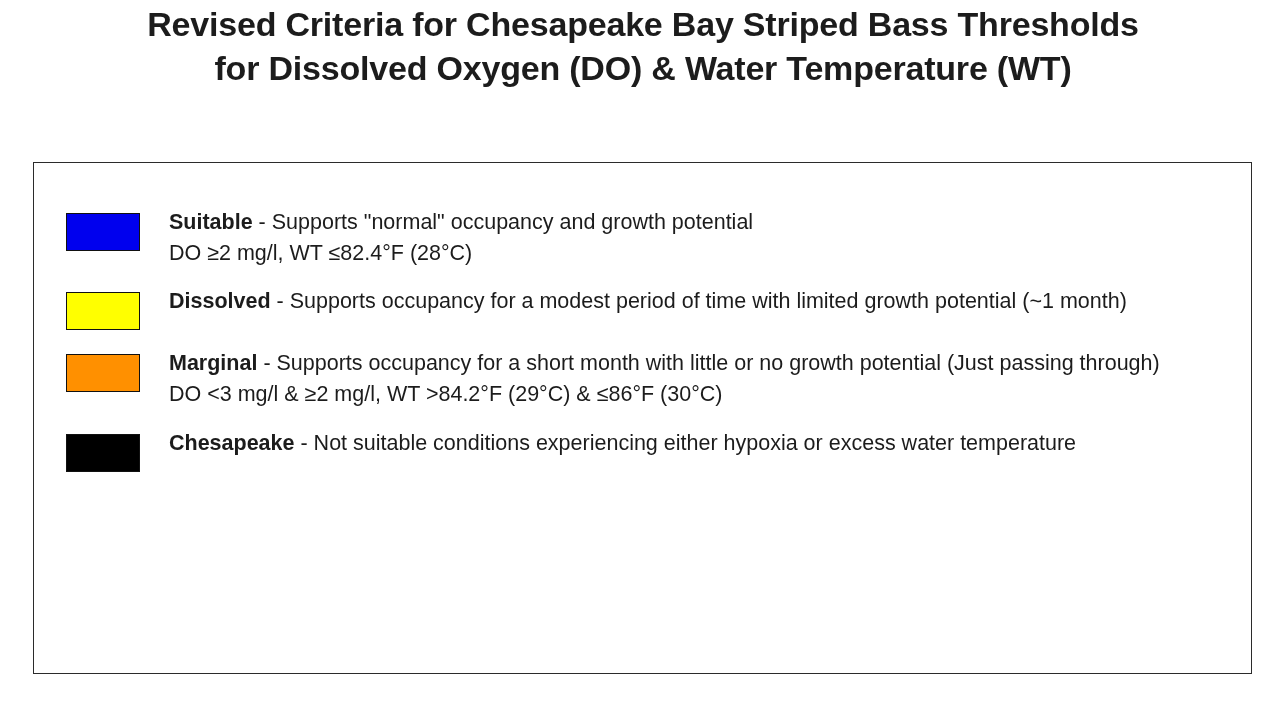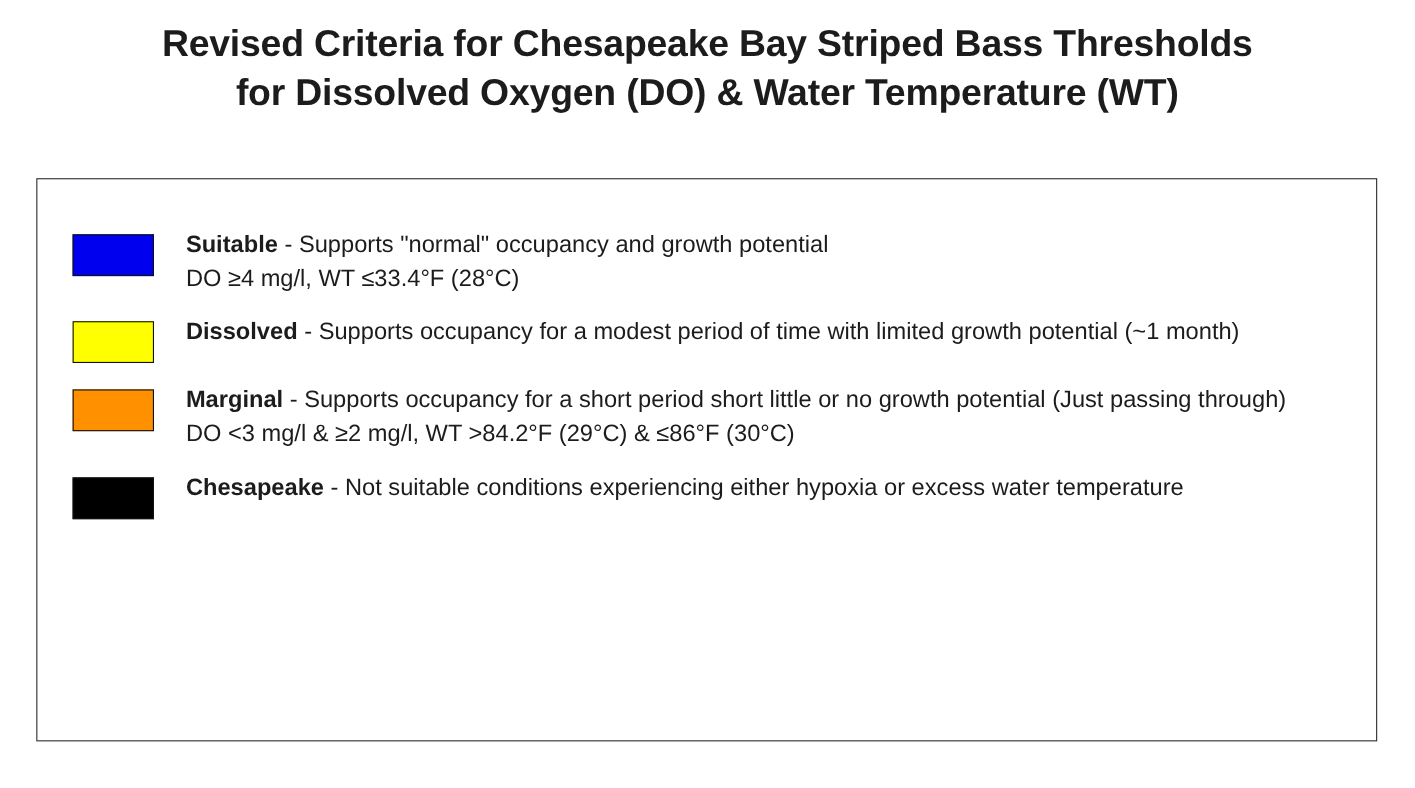--- a/index.html
+++ b/index.html
@@ -20,21 +20,21 @@
     height: 716px;
     position: relative;
     box-sizing: border-box;
   }
   .slide-title {
     font-size: 34px;
     font-weight: bold;
     text-align: center;
     line-height: 1.3;
     color: #1c1c1c;
-    padding: 18px 40px 0 40px;
+    padding: 2px 40px 0 40px;
     letter-spacing: -0.2px;
   }
   .slide-title .line {
     display: block;
   }
   .legend-box {
     position: absolute;
     left: 33px;
     top: 162px;
     width: 1219px;
@@ -91,38 +91,38 @@
 
   <div class="legend-box">
     <div class="legend-list">
 
       <div class="legend-row">
         <div class="swatch" style="background:#0000ee;"></div>
         <div class="legend-text">
           <span class="desc-line">
             <span class="term">Suitable</span><span> - Supports "normal" occupancy and growth potential</span>
           </span>
-          <span class="detail-line">DO ≥4 mg/l, WT ≤33.4°F (28°C)</span>
+          <span class="detail-line">DO ≥2 mg/l, WT ≤82.4°F (28°C)</span>
         </div>
       </div>
 
       <div class="legend-row">
         <div class="swatch" style="background:#ffff00;"></div>
         <div class="legend-text">
           <span class="desc-line">
             <span class="term">Dissolved</span><span> - Supports occupancy for a modest period of time with limited growth potential (~1 month)</span>
           </span>
         </div>
       </div>
 
       <div class="legend-row">
         <div class="swatch" style="background:#ff9000;"></div>
         <div class="legend-text">
           <span class="desc-line">
-            <span class="term">Marginal</span><span> - Supports occupancy for a short period short little or no growth potential (Just passing through)</span>
+            <span class="term">Marginal</span><span> - Supports occupancy for a short month with little or no growth potential (Just passing through)</span>
           </span>
           <span class="detail-line">DO &lt;3 mg/l &amp; ≥2 mg/l, WT &gt;84.2°F (29°C) &amp; ≤86°F (30°C)</span>
         </div>
       </div>
 
       <div class="legend-row">
         <div class="swatch" style="background:#000000;"></div>
         <div class="legend-text">
           <span class="desc-line">
             <span class="term">Chesapeake</span><span> - Not suitable conditions experiencing either hypoxia or excess water temperature</span>

